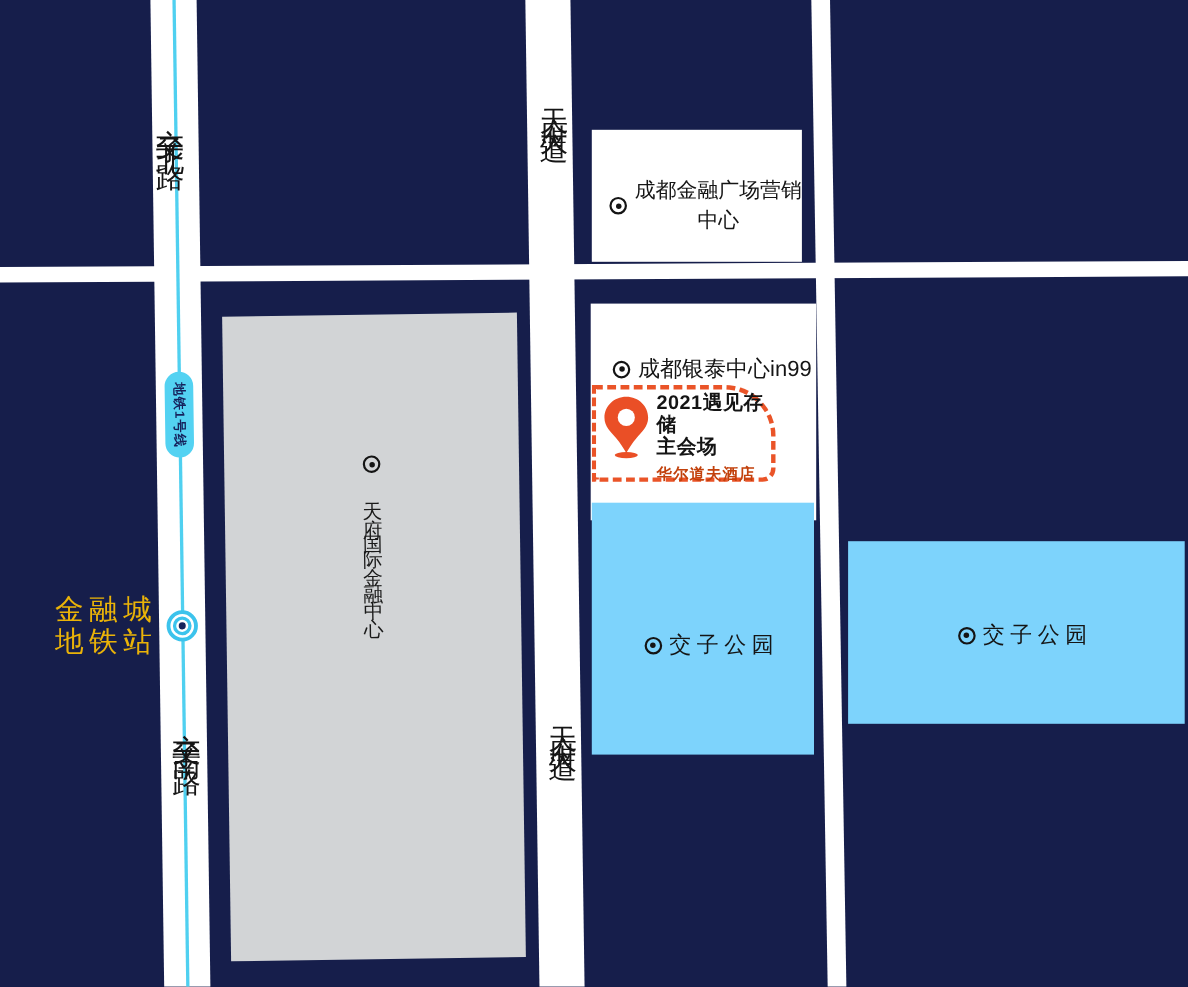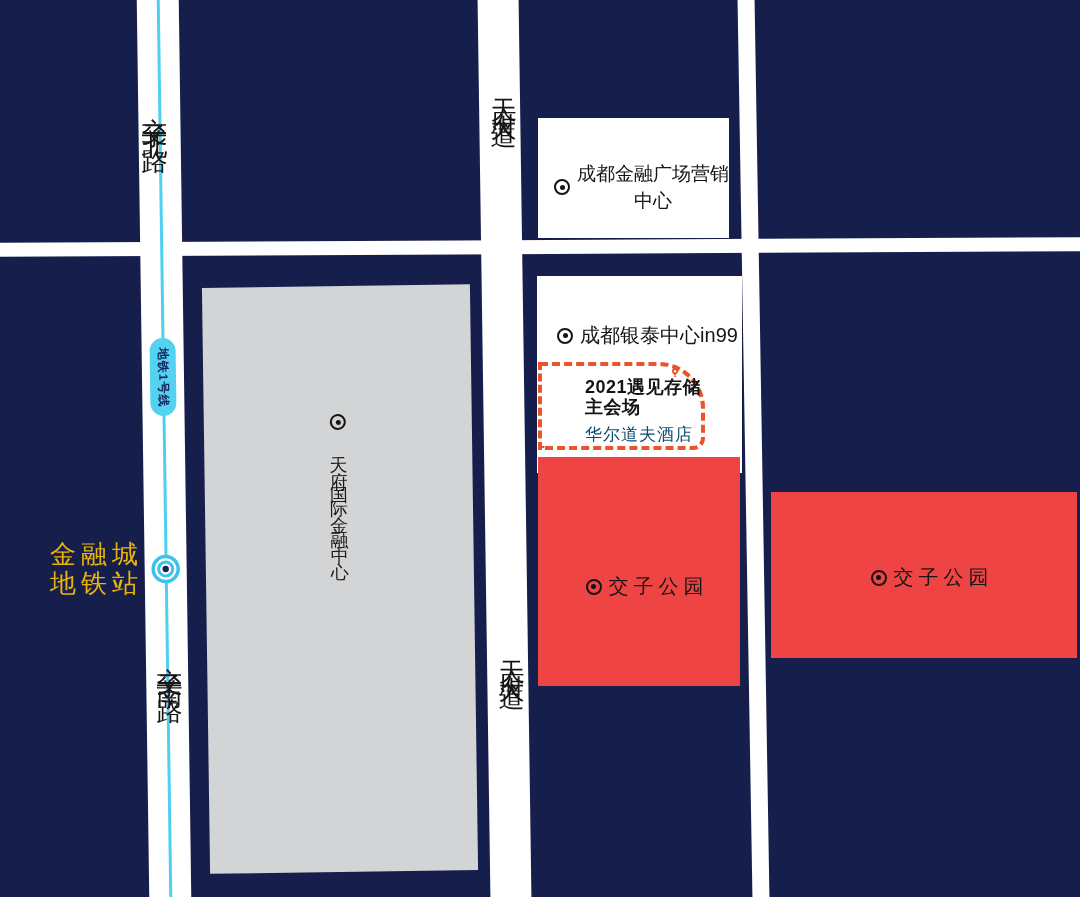--- a/index.html
+++ b/index.html
@@ -41,21 +41,21 @@
   .vlabel.jiaozi-n{left:138px;top:96px;}
   .vlabel.jiaozi-s{left:153px;top:646px;}
   .vlabel.tianfu-t{left:487px;top:78px;}
   .vlabel.tianfu-b{left:495px;top:640px;}
   
   .block{position:absolute;}
   .building-gray{left:206px;top:286px;width:268px;height:586px;background:#d2d4d6;transform:rotate(-0.8deg);}
   .block-white{background:#ffffff;}
   .block-max{left:538px;top:118px;width:191px;height:120px;}
   .block-in99{left:537px;top:276px;width:205px;height:197px;}
-  .park{background:#ef4444;}
+  .park{background:#7dd3fc;}
   .park-west{left:538px;top:457px;width:202px;height:229px;}
   .park-east{left:771px;top:492px;width:306px;height:166px;}
   
   .poi{
     width:12px;height:12px;border:2px solid #141414;border-radius:50%;
     display:inline-flex;align-items:center;justify-content:center;flex:none;
   }
   .poi i{width:5px;height:5px;background:#141414;border-radius:50%;display:block;}
   
   .label-row{display:flex;align-items:center;gap:7px;justify-content:center;padding-left:16px;}
@@ -67,28 +67,28 @@
   .gray-label{
     position:absolute;left:50%;top:128px;transform:translateX(-50%);
     display:flex;flex-direction:column;align-items:center;
   }
   .gray-label .vtext{
     writing-mode:vertical-rl;text-orientation:upright;
     font-size:18px;letter-spacing:15px;color:#1a1a1a;margin-top:12px;
   }
   
   .venue-box{
-    position:absolute;left:538px;top:362px;width:167px;height:88px;
+    position:absolute;left:538px;top:350px;width:167px;height:88px;
     border:4px dashed #ea5428;border-radius:0 46px 12px 0;
     background:#ffffff;box-sizing:border-box;
-    display:flex;align-items:flex-end;padding:2px 0 0 4px;z-index:6;flex-direction:column;
+    display:flex;align-items:flex-start;padding:2px 0 0 4px;z-index:6;
   }
   .venue-text{margin-left:4px;}
   .venue-title{font-size:18px;font-weight:bold;color:#141414;line-height:20px;letter-spacing:0.5px;}
-  .venue-hotel{font-size:17px;font-weight:normal;color:#0c4a6e;margin-top:6px;letter-spacing:1px;}
+  .venue-hotel{font-size:14px;font-weight:bold;color:#c2410c;margin-top:6px;letter-spacing:1px;}
 </style>
 </head>
 <body>
 
 <div class="stage">
 
   <div class="road road-h"></div>
 
   <div class="road road-v road-left">
     <div class="metro-line"></div>

